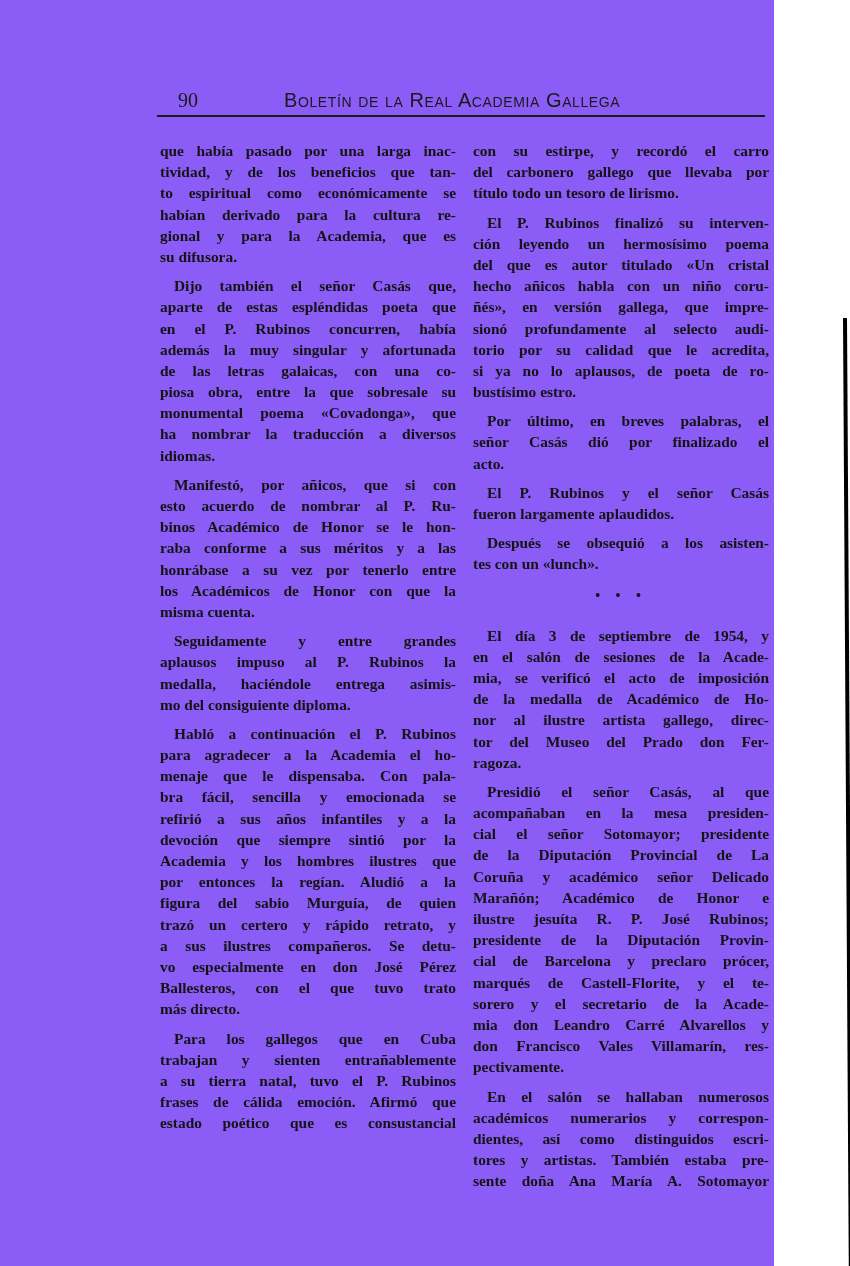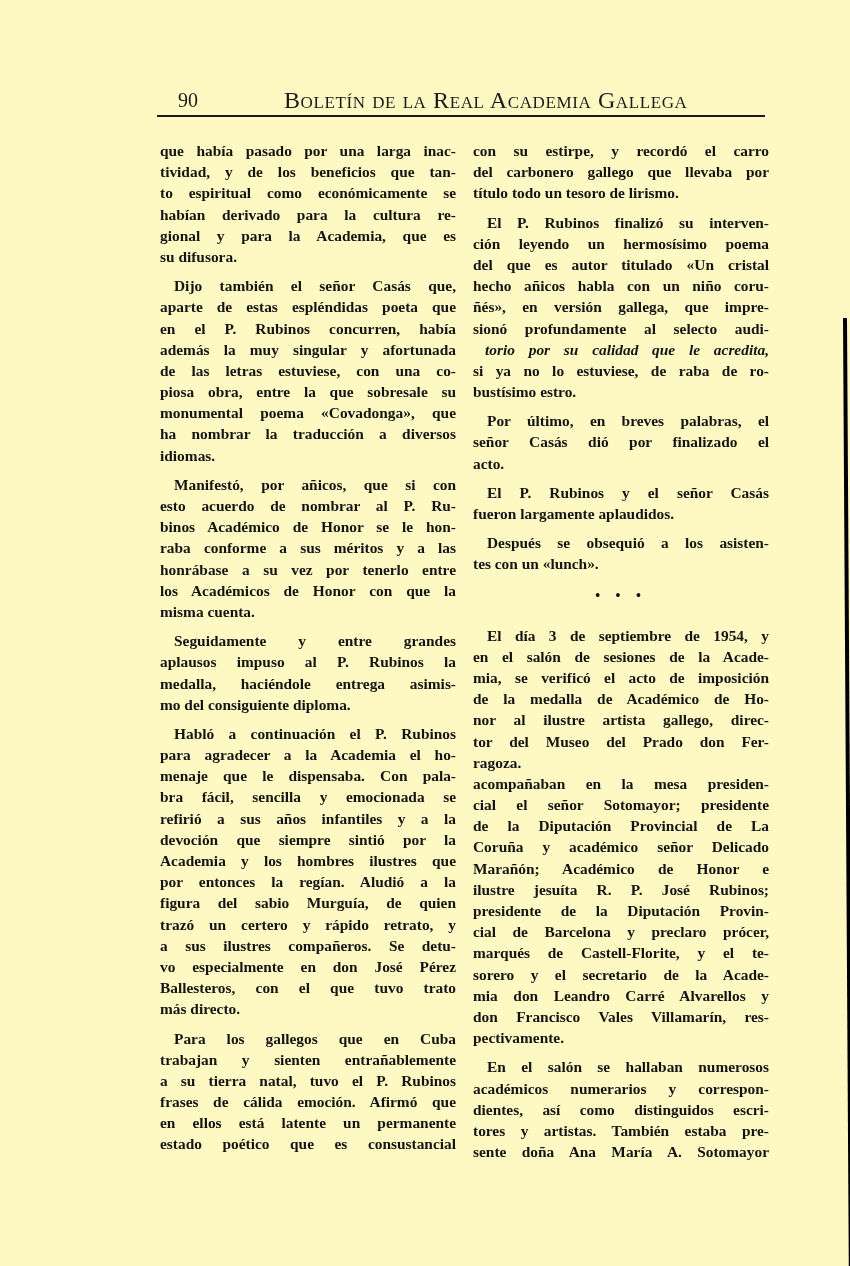--- a/index.html
+++ b/index.html
@@ -11,22 +11,22 @@
       width: 850px;
       height: 1266px;
       position: relative;
       overflow: hidden;
       font-family: "DejaVu Serif", "Liberation Serif", serif;
       color: #111111;
     }
     .page {
       position: absolute;
       left: 0; top: 0;
-      width: 850px; height: 1266px;
-      background: #fef9c3;
+      width: 774px; height: 1266px;
+      background: #8b5cf6;
     }
     .header {
       position: absolute;
       left: 160px;
       top: 88px;
       width: 608px;
       height: 24px;
     }
     .page-number {
       position: absolute;
@@ -34,22 +34,22 @@
       top: 0;
       font-family: "Liberation Serif", serif;
       font-size: 20px;
       line-height: 24px;
       color: #1a1a1a;
     }
     .running-title {
       position: absolute;
       left: 124px;
       top: 0;
-      font-family: Liberation Serif, serif;
-      font-size: 24px;
+      font-family: Liberation Sans, sans-serif;
+      font-size: 20px;
       line-height: 24px;
       font-variant: small-caps;
       letter-spacing: 0.6px;
       color: #1a1a1a;
       white-space: nowrap;
     }
     .header-rule {
       position: absolute;
       left: 157px;
       top: 115px;
@@ -80,22 +80,20 @@
       overflow: visible;
     }
     .line.last {
       text-align-last: left;
     }
     .line.indent {
       padding-left: 14px;
       margin-top: 8px;
     }
     .line em, .it {
-      font-style: italic;
-      margin-left: 12px;
     }
     .ornament {
       display: block;
       height: 42px;
       line-height: 42px;
       text-align: center;
       letter-spacing: 6px;
       font-size: 14px;
     }
     .edge-line {
@@ -124,21 +122,21 @@
       <span class="line">que había pasado por una larga inac-</span>
       <span class="line">tividad, y de los beneficios que tan-</span>
       <span class="line">to espiritual como económicamente se</span>
       <span class="line">habían derivado para la cultura re-</span>
       <span class="line">gional y para la Academia, que es</span>
       <span class="line last">su difusora.</span>
       <span class="line indent">Dijo también el señor Casás que,</span>
       <span class="line">aparte de estas espléndidas poeta que</span>
       <span class="line">en el P. Rubinos concurren, había</span>
       <span class="line">además la muy singular y afortunada</span>
-      <span class="line">de las letras estuviese, con una co-</span>
+      <span class="line">de las letras galaicas, con una co-</span>
       <span class="line">piosa obra, entre la que sobresale su</span>
       <span class="line">monumental poema «Covadonga», que</span>
       <span class="line">ha nombrar la traducción a diversos</span>
       <span class="line last">idiomas.</span>
       <span class="line indent">Manifestó, por añicos, que si con</span>
       <span class="line">esto acuerdo de nombrar al P. Ru-</span>
       <span class="line">binos Académico de Honor se le hon-</span>
       <span class="line">raba conforme a sus méritos y a las</span>
       <span class="line">honrábase a su vez por tenerlo entre</span>
       <span class="line">los Académicos de Honor con que la</span>
@@ -158,55 +156,55 @@
       <span class="line">figura del sabio Murguía, de quien</span>
       <span class="line">trazó un certero y rápido retrato, y</span>
       <span class="line">a sus ilustres compañeros. Se detu-</span>
       <span class="line">vo especialmente en don José Pérez</span>
       <span class="line">Ballesteros, con el que tuvo trato</span>
       <span class="line last">más directo.</span>
       <span class="line indent">Para los gallegos que en Cuba</span>
       <span class="line">trabajan y sienten entrañablemente</span>
       <span class="line">a su tierra natal, tuvo el P. Rubinos</span>
       <span class="line">frases de cálida emoción. Afirmó que</span>
-      <span class="line">en ellos está latente un permanente</span>
       <span class="line">estado poético que es consustancial</span>
     </div>
 
   <div class="column col-right" id="col-right">
     <div id="right-before">
         <span class="line">con su estirpe, y recordó el carro</span>
         <span class="line">del carbonero gallego que llevaba por</span>
         <span class="line last">título todo un tesoro de lirismo.</span>
         <span class="line indent">El P. Rubinos finalizó su interven-</span>
         <span class="line">ción leyendo un hermosísimo poema</span>
         <span class="line">del que es autor titulado «Un cristal</span>
         <span class="line">hecho añicos habla con un niño coru-</span>
         <span class="line">ñés», en versión gallega, que impre-</span>
         <span class="line">sionó profundamente al selecto audi-</span>
         <span class="line it">torio por su calidad que le acredita,</span>
-        <span class="line">si ya no lo estuviese, de raba de ro-</span>
+        <span class="line">si ya no lo aplausos, de poeta de ro-</span>
         <span class="line last">bustísimo estro.</span>
         <span class="line indent">Por último, en breves palabras, el</span>
         <span class="line">señor Casás dió por finalizado el</span>
         <span class="line last">acto.</span>
         <span class="line indent">El P. Rubinos y el señor Casás</span>
         <span class="line last">fueron largamente aplaudidos.</span>
         <span class="line indent">Después se obsequió a los asisten-</span>
         <span class="line last">tes con un «lunch».</span>
       </div>
     <span class="ornament">• • •</span>
     <div id="right-after">
         <span class="line indent">El día 3 de septiembre de 1954, y</span>
         <span class="line">en el salón de sesiones de la Acade-</span>
         <span class="line">mia, se verificó el acto de imposición</span>
         <span class="line">de la medalla de Académico de Ho-</span>
         <span class="line">nor al ilustre artista gallego, direc-</span>
         <span class="line">tor del Museo del Prado don Fer-</span>
         <span class="line last">ragoza.</span>
+        <span class="line indent">Presidió el señor Casás, al que</span>
         <span class="line">acompañaban en la mesa presiden-</span>
         <span class="line">cial el señor Sotomayor; presidente</span>
         <span class="line">de la Diputación Provincial de La</span>
         <span class="line">Coruña y académico señor Delicado</span>
         <span class="line">Marañón; Académico de Honor e</span>
         <span class="line">ilustre jesuíta R. P. José Rubinos;</span>
         <span class="line">presidente de la Diputación Provin-</span>
         <span class="line">cial de Barcelona y preclaro prócer,</span>
         <span class="line">marqués de Castell-Florite, y el te-</span>
         <span class="line">sorero y el secretario de la Acade-</span>

